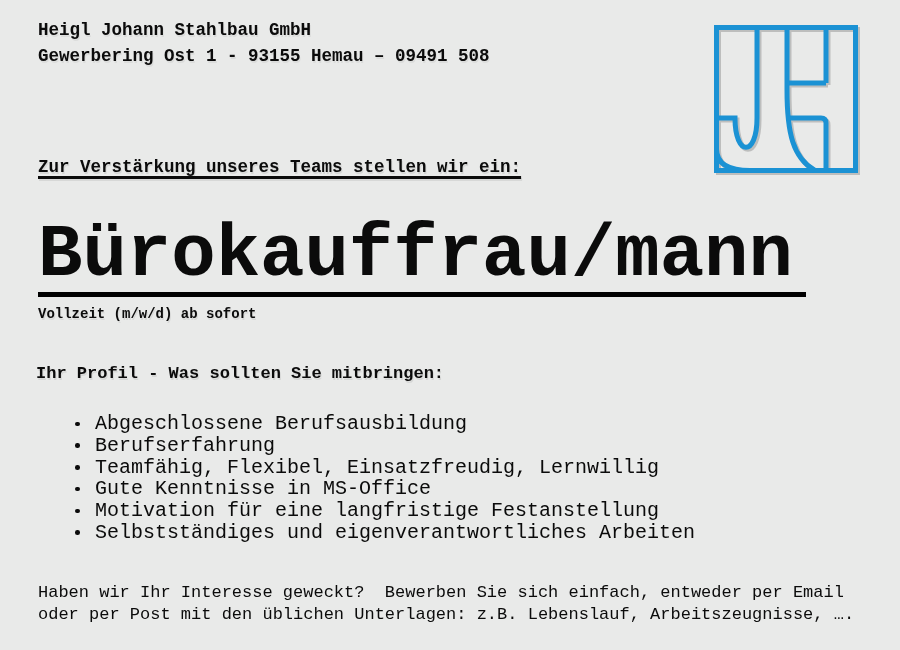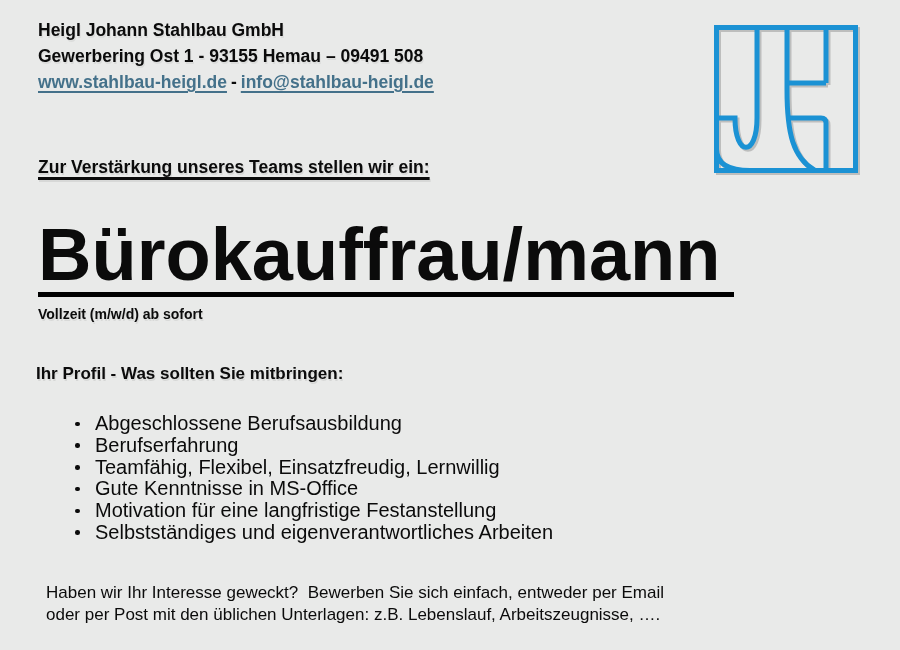--- a/index.html
+++ b/index.html
@@ -1,21 +1,21 @@
 <!DOCTYPE html>
 <html style="--bg: #e9eae9; --ink: #0b0b0b; --link: #44718a; --logo: #1b92d4; --rule: #000000;"><head>
 <meta charset="utf-8">
 <style>
   :root{
     --bg:#e9eae9; --ink:#0b0b0b; --link:#44718a; --logo:#1b92d4; --rule:#000000;
   }
   html,body{margin:0;padding:0;background:var(--bg);}
   .page{
     position:relative;width:900px;height:650px;background:var(--bg);
-    overflow:hidden;font-family:Liberation Sans, sans-serif;color:var(--ink);
+    overflow:hidden;font-family:Liberation Mono, monospace;color:var(--ink);
   }
   
   .header{position:absolute;left:38px;top:17px;line-height:26px;white-space:nowrap;}
   .company,.address{font-size:17.5px;font-weight:bold;text-shadow:1px 2px 0 rgba(0,0,0,0.06);}
   .links{font-size:17.5px;font-weight:bold;}
   .link{
     color:var(--link);text-decoration:underline;cursor:pointer;
     text-decoration-thickness:2px;text-underline-offset:3px;
   }
   .sep{color:var(--ink);padding:0 4px;}
@@ -47,33 +47,30 @@
     position:absolute;left:0;top:408px;margin:5px;padding:0 0 0 90px;list-style:none;
     font-size:20px;line-height:21.8px;
   }
   .bullets li{position:relative;white-space:nowrap;}
   .bullets li::before{
     content:"";position:absolute;left:-20px;top:8.5px;width:4.6px;height:4.6px;
     border-radius:50%;background:var(--ink);
   }
   
   .closing{position:absolute;left:38px;top:582px;font-size:17px;line-height:22px;}
-  .closing div{white-space:pre-wrap;margin-left:8px;}
+  .closing div{white-space:pre-wrap;}
 </style>
 </head>
 <body>
 
 <div class="page">
 
   <div class="header">
     <div class="company">Heigl Johann Stahlbau GmbH</div>
     <div class="address">Gewerbering Ost 1 - 93155 Hemau – 09491 508</div>
-    <div class="links">
-      <a class="link">www.stahlbau-heigl.de</a><span class="sep">-</span><a class="link">info@stahlbau-heigl.de</a>
-    </div>
   </div>
 
   <div class="logo" aria-label="JH monogram">
     <svg viewBox="0 0 144 148" width="144" height="148">
       <rect x="2.5" y="2.5" width="139" height="143"></rect>
       <path d="M 43,2.5 V 93 C 43,132 21,132 21,93 H 2.5"></path>
       <path d="M 2.5,124 Q 2.5,145.5 36,145.5"></path>
       <path d="M 73,2.5 V 65 C 73,108 79,133 101,145.5"></path>
       <path d="M 73,58 H 112"></path>
       <path d="M 112,2.5 V 58"></path>

